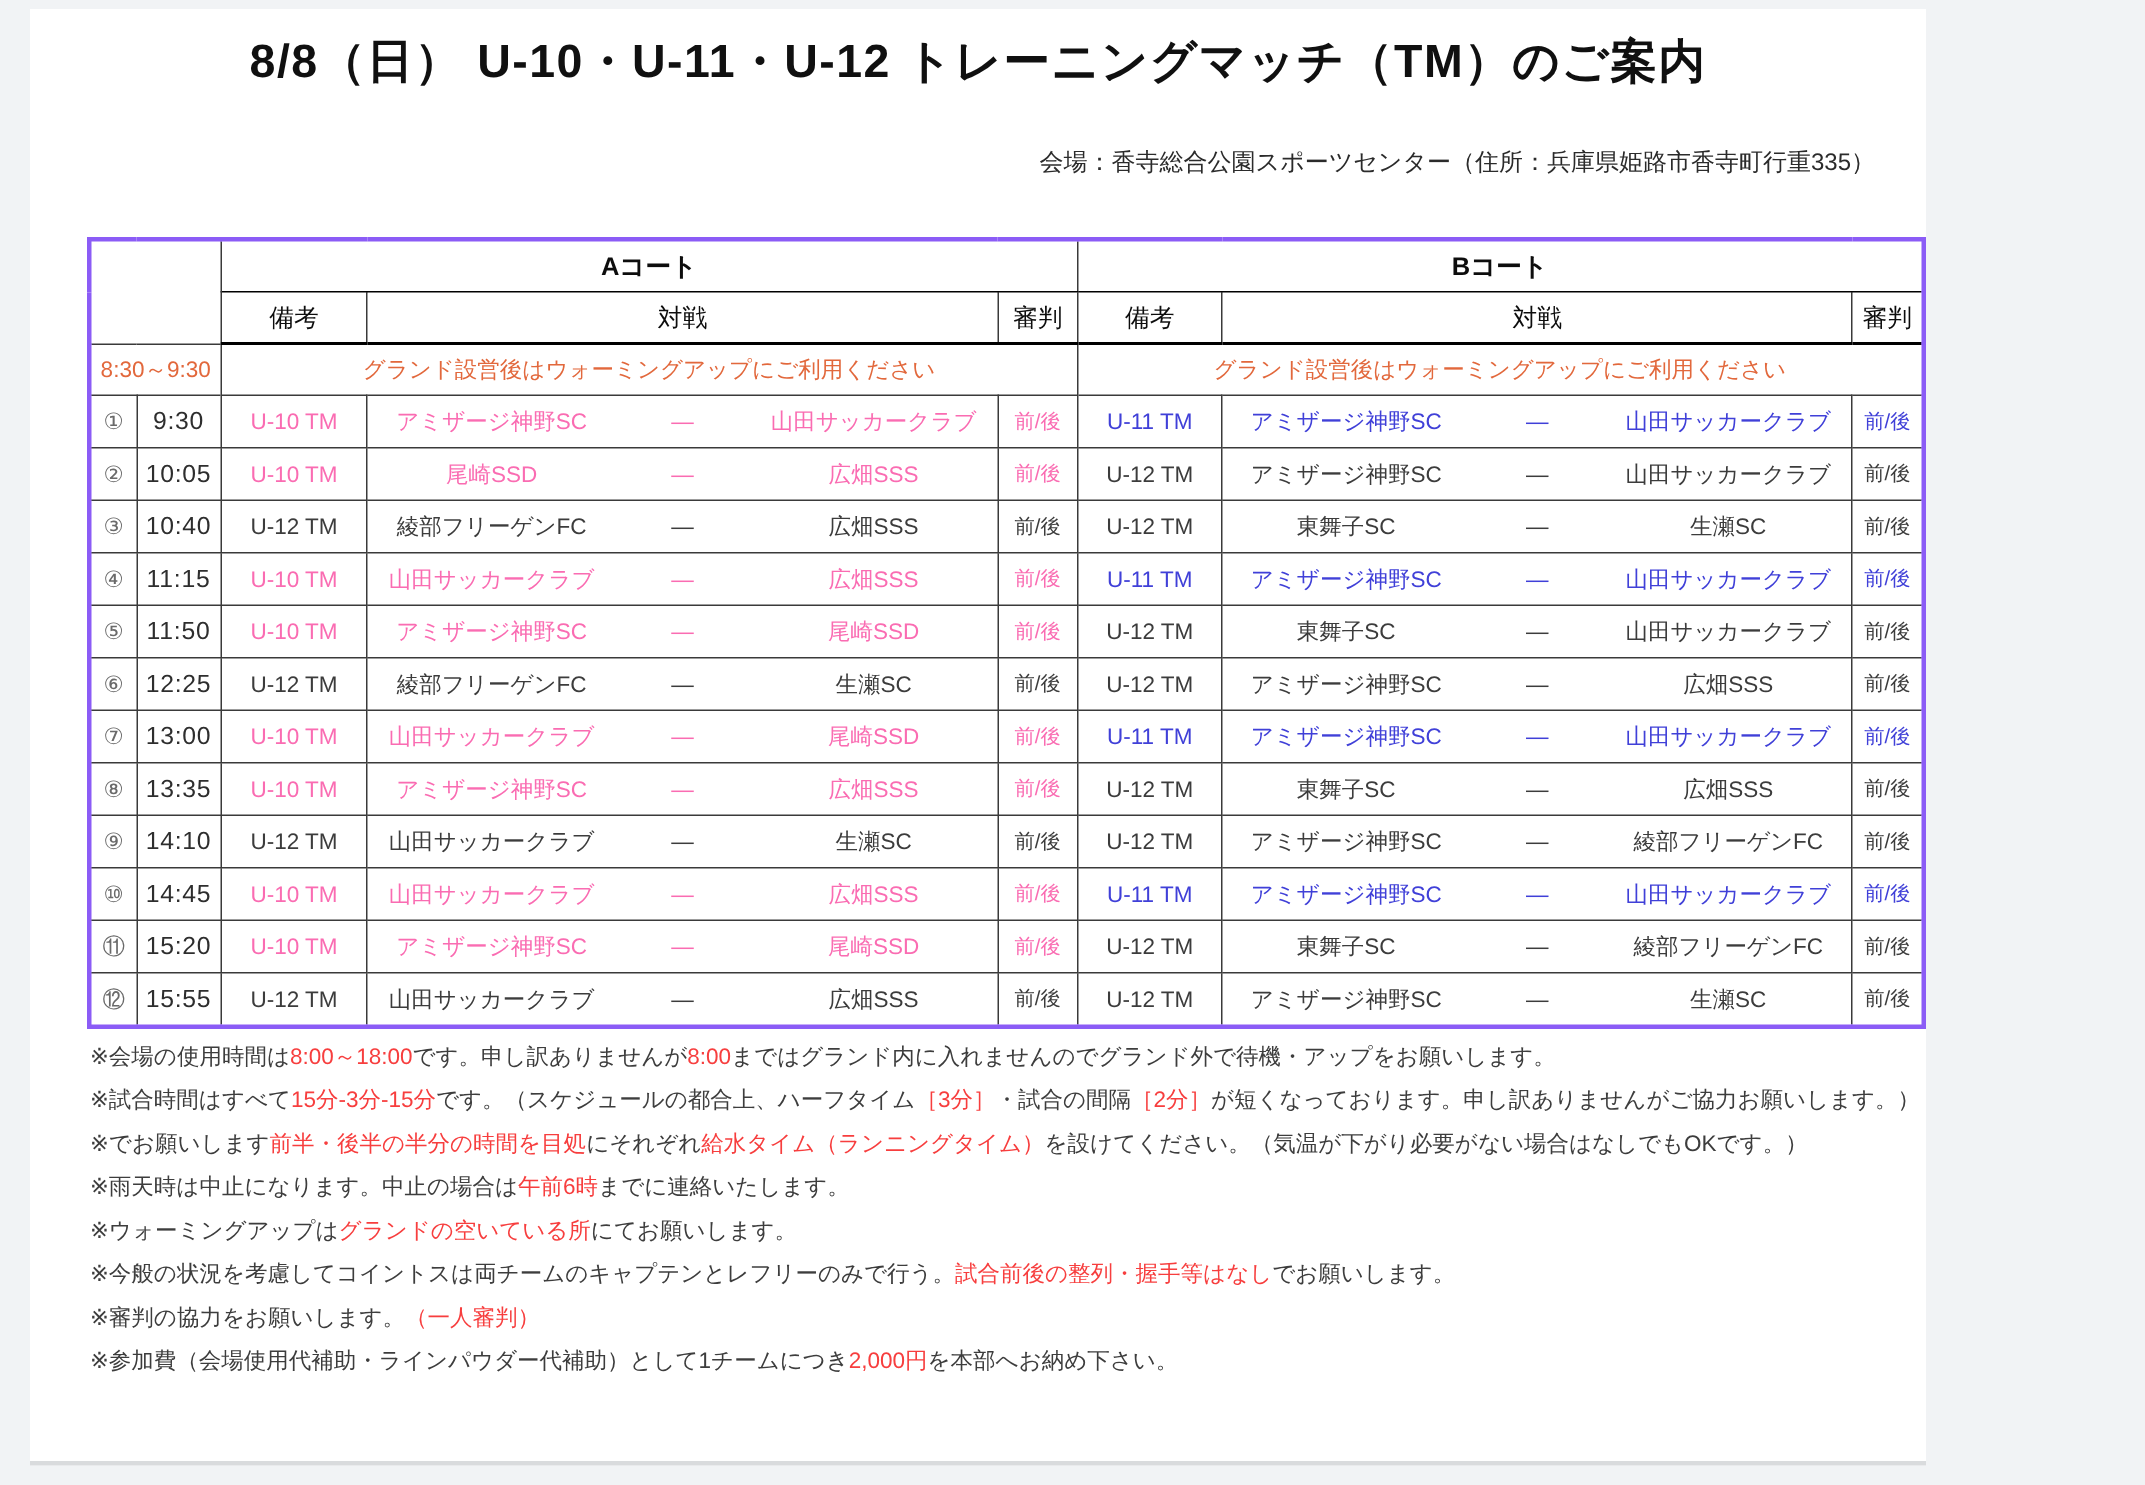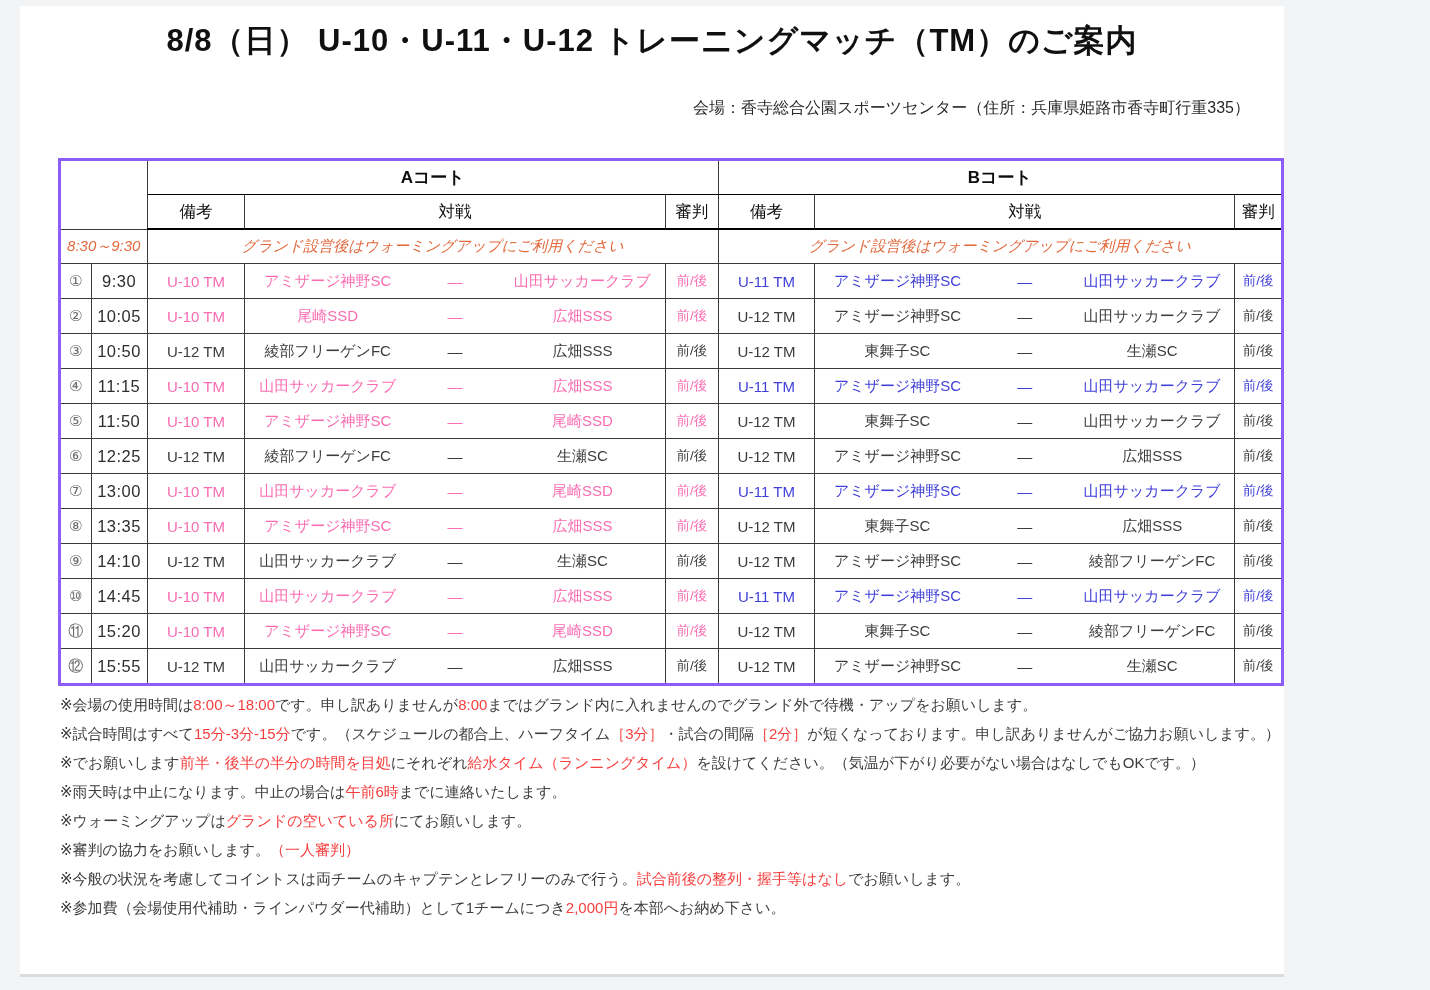--- a/index.html
+++ b/index.html
@@ -29,21 +29,21 @@
     border:3px solid #8b5cf6;
     font-size:15px;color:#3c3c3c;
   }
   table.sched td,table.sched th{
     border:1px solid #3a3a3a;padding:0;overflow:hidden;white-space:nowrap;
     text-align:center;vertical-align:middle;font-weight:normal;
   }
   tr.hdr1 th{height:33px;font-size:17px;font-weight:bold;color:#0d0d0d;border-bottom:1px solid #000;}
   tr.hdr2 th{height:33px;font-size:16.5px;font-weight:normal;color:#0d0d0d;border-bottom:2px solid #000;}
   td.corner{border-bottom:2px solid #000;}
-  tr.warmup td{height:33px;border-bottom:1px dotted #8a8a8a;font-style:italic;}
+  tr.warmup td{height:33px;border-bottom:1px dotted #8a8a8a;}
   tr.warmup .wu-time{font-size:15px;}
   tr.data td{height:34px;}
   td.no{font-size:15px;color:#6a6a6a;border-right:1px dotted #9a9a9a;}
   td.time{font-size:16.5px;color:#2e2e2e;letter-spacing:.5px;}
   td.cat{font-size:15px;}
   td.dbl{border-left:5px double #000;}
   td.ref,th.ref{font-size:13.5px;}
   td.match .inner{display:flex;align-items:center;width:100%;}
   td.match .home,td.match .away{flex:1;text-align:center;}
   td.match .dash{width:90px;text-align:center;}
@@ -141,21 +141,21 @@
           <span class="home">アミザージ神野SC</span>
           <span class="dash">—</span>
           <span class="away">山田サッカークラブ</span>
         </div>
       </td>
       <td class="ref c-black">前/後</td>
     </tr>
 
     <tr class="data">
       <td class="no">③</td>
-      <td class="time">10:50</td>
+      <td class="time">10:40</td>
       <td class="cat dbl c-black">U-12 TM</td>
       <td class="match c-black">
         <div class="inner">
           <span class="home">綾部フリーゲンFC</span>
           <span class="dash">—</span>
           <span class="away">広畑SSS</span>
         </div>
       </td>
       <td class="ref c-black">前/後</td>
       <td class="cat dbl c-black">U-12 TM</td>
@@ -377,18 +377,18 @@
     </tr>
   </tbody>
   </table>
 
   <div class="notes" id="notes">
       <div class="note-line"><span>※会場の使用時間は</span><span class="red">8:00～18:00</span><span>です。申し訳ありませんが</span><span class="red">8:00</span><span>まではグランド内に入れませんのでグランド外で待機・アップをお願いします。</span></div>
       <div class="note-line"><span>※試合時間はすべて</span><span class="red">15分-3分-15分</span><span>です。（スケジュールの都合上、ハーフタイム</span><span class="red">［3分］</span><span>・試合の間隔</span><span class="red">［2分］</span><span>が短くなっております。申し訳ありませんがご協力お願いします。）</span></div>
       <div class="note-line"><span>※でお願いします</span><span class="red">前半・後半の半分の時間を目処</span><span>にそれぞれ</span><span class="red">給水タイム（ランニングタイム）</span><span>を設けてください。（気温が下がり必要がない場合はなしでもOKです。）</span></div>
       <div class="note-line"><span>※雨天時は中止になります。中止の場合は</span><span class="red">午前6時</span><span>までに連絡いたします。</span></div>
       <div class="note-line"><span>※ウォーミングアップは</span><span class="red">グランドの空いている所</span><span>にてお願いします。</span></div>
+      <div class="note-line"><span>※今般の状況を考慮してコイントスは両チームのキャプテンとレフリーのみで行う。</span><span class="red">試合前後の整列・握手等はなし</span><span>でお願いします。</span></div>
       <div class="note-line"><span>※審判の協力をお願いします。</span><span class="red">（一人審判）</span></div>
-      <div class="note-line"><span>※今般の状況を考慮してコイントスは両チームのキャプテンとレフリーのみで行う。</span><span class="red">試合前後の整列・握手等はなし</span><span>でお願いします。</span></div>
       <div class="note-line"><span>※参加費（会場使用代補助・ラインパウダー代補助）として1チームにつき</span><span class="red">2,000円</span><span>を本部へお納め下さい。</span></div>
     </div>
 
 </div>
 
 </body></html>

